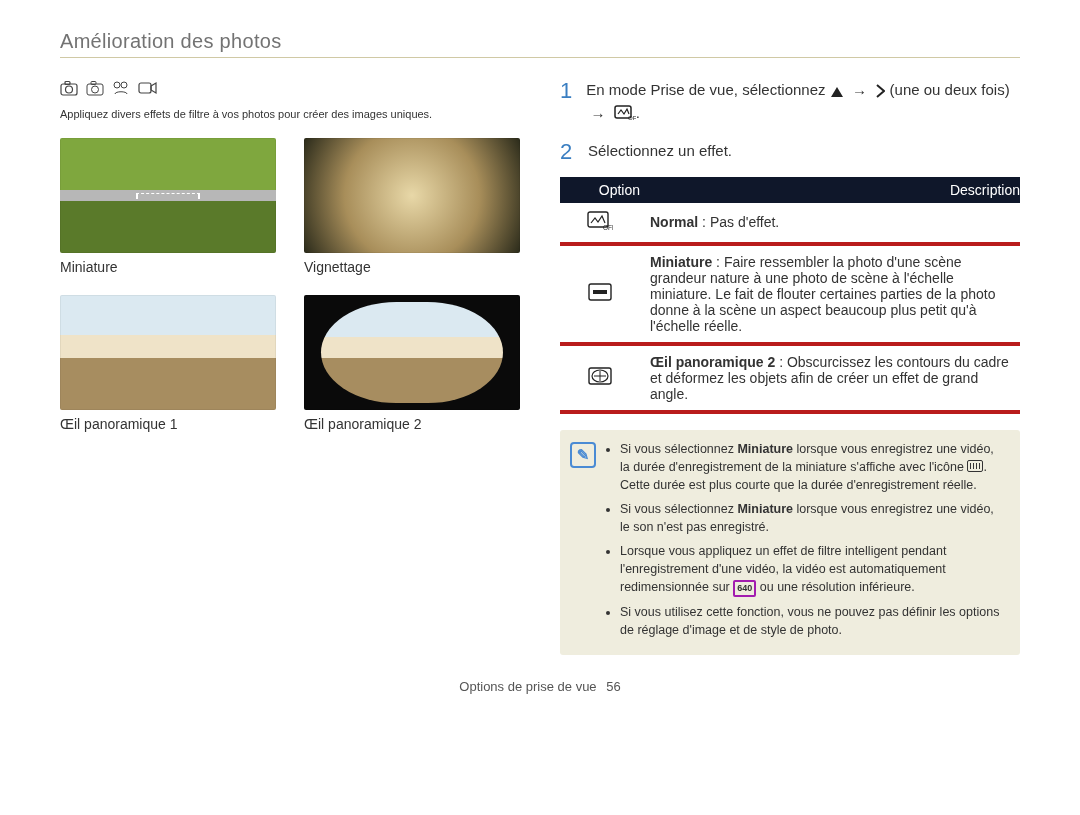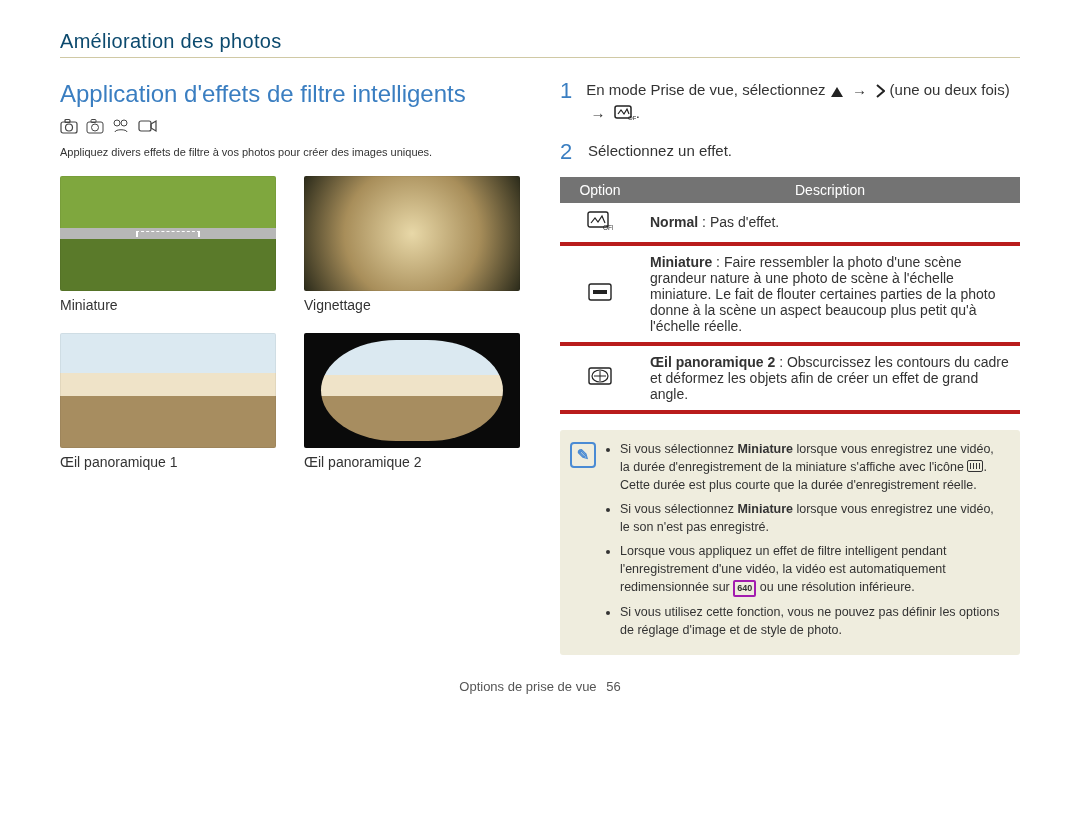--- a/index.html
+++ b/index.html
@@ -8,21 +8,21 @@
     font-family: Arial, Helvetica, sans-serif;
     color: #333;
     width: 1080px;
     height: 815px;
     overflow: hidden;
   }
   .page {
     padding: 30px 60px 0 60px;
   }
   .header {
-    color: #0c4a6e;
+    color: #737373;
     font-size: 20px;
     font-weight: 300;
     border-bottom: 1px solid #d0c9a5;
     padding-bottom: 4px;
     margin-bottom: 22px;
     letter-spacing: 0.3px;
   }
   .columns {
     display: flex;
     gap: 40px;
@@ -116,25 +116,25 @@
     display:inline-block;
     vertical-align:-3px;
   }
 
   table.opts {
     width:100%;
     border-collapse:collapse;
     font-size:14px;
   }
   table.opts th {
-    background:#737373;
+    background:#0f172a;
     color:#fff;
-    text-align:center;
+    text-align:right;
     font-weight:400;
-    padding:5px 8px;
+    padding:5px 0;
   }
   table.opts th:first-child{width:60px;}
   table.opts td {
     border-bottom:4px solid #b91c1c;
     padding:8px 10px;
     vertical-align:middle;
   }
   table.opts td.icon-cell{
     text-align:center;
     width:60px;
@@ -197,21 +197,20 @@
 </style>
 </head>
 <body>
 
 <div class="page">
   <div class="header">Amélioration des photos</div>
 
   <div class="columns">
 
     <div class="col">
-      <div class="section-title">Application d'effets de filtre intelligents</div>
 
       <div class="mode-icons">
         <span>
           <svg width="18" height="16" viewBox="0 0 18 16">
               <rect x="1" y="4" width="16" height="11" rx="2" fill="none" stroke="#444" stroke-width="1.2"></rect>
               <circle cx="9" cy="9.5" r="3.5" fill="none" stroke="#444" stroke-width="1.2"></circle>
               <rect x="5" y="1.5" width="5" height="3" rx="1" fill="none" stroke="#444" stroke-width="1.2"></rect>
             </svg>
         </span>
         <span>

